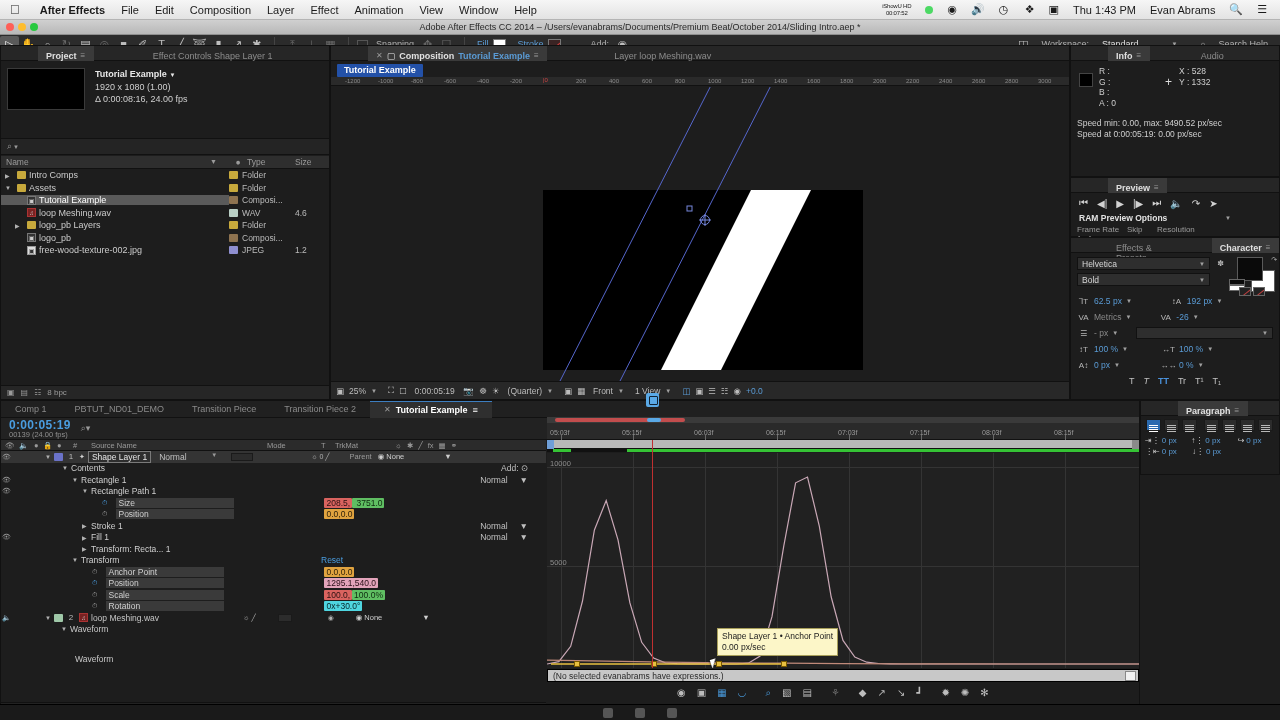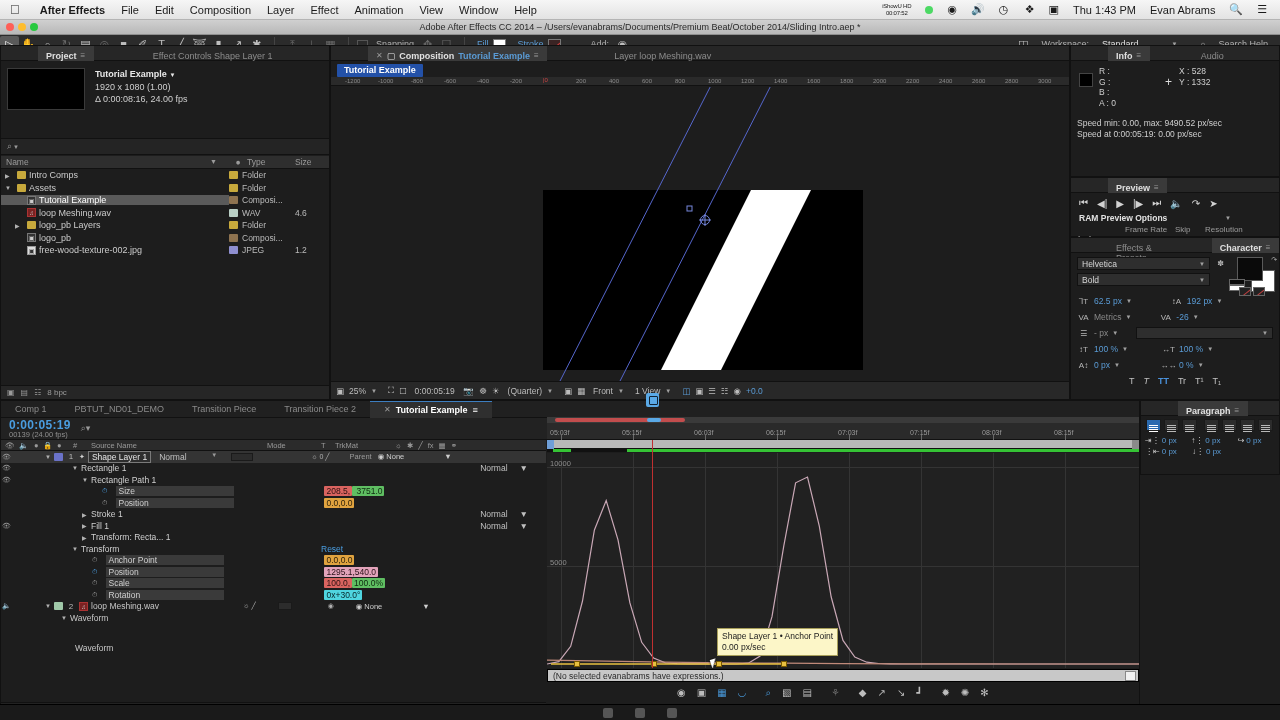--- a/index.html
+++ b/index.html
@@ -603,21 +603,21 @@
       <span>⏭</span>
       <span>🔈</span>
       <span>↷</span>
       <span>➤</span>
     </div>
     <div class="pv-opt">
       <span style="font-weight:bold;color:#e2e2e2;">RAM Preview Options</span>
       <span class="caret" style="margin-right:40px;">▼</span>
     </div>
     <div class="pv-grid" style="margin-top:2px;">
-      <span style="width:44px;margin-left:48px;">Frame Rate</span>
+      <span style="width:44px;">Frame Rate</span>
       <span style="width:24px;">Skip</span>
       <span>Resolution</span>
     </div>
     <div class="pv-grid" style="margin-top:1px;">
       <span class="pv-val" style="width:44px;">
         <span>(24)</span>
         <span class="caret">▼</span>
       </span>
       <span class="pv-val" style="width:24px;">
         <span>0</span>
@@ -848,20 +848,29 @@
           <span style="width:9px;height:8px;background:#6a72c8;display:inline-block;border-radius:1px"></span>
           <span class="idx">1</span>
           <span style="font-size:7px;color:#d0d0d0;padding-right:3px">✦</span>
           <span class="lname-box">Shape Layer 1</span>
           <span class="modecell" style="padding-left:8px">Normal<span class="cc">▼</span></span>
           <span style="width:14px"></span>
           <span style="width:22px;height:8px;background:#2c2c2c;display:inline-block;border:1px solid #1a1a1a"></span>
           <span style="margin-left:58px;font-size:7px;color:#b0b0b0">☼ 0 ╱</span>
           <span style="margin-left:20px;font-size:7.5px;color:#9a9a9a">Parent</span>
           <span style="margin-left:6px;font-size:7.5px;color:#cfcfcf">◉ None<span class="cc" style="margin-left:40px">▼</span></span>
+        </div>
+        <div class="lrow">
+          <span class="eye"></span>
+          <span style="display:inline-block;width:50px"></span>
+          <span class="tri">▼</span>
+          <span style="color:#d0d0d0;min-width:118px;display:inline-block">Contents</span>
+          <span style="margin-left:130px"></span>
+          <span style="position:absolute;right:0"></span>
+          <span style="margin-left: auto; padding-right: 18px; color: rgb(192, 192, 192); font-size: 8.5px;">Add: ⊙</span>
         </div>
         <div class="lrow">
           <span class="eye">👁</span>
           <span style="display:inline-block;width:60px"></span>
           <span class="tri">▼</span>
           <span style="color:#d0d0d0;min-width:118px;display:inline-block">Rectangle 1</span>
           <span style="margin-left:120px"></span>
           <span style="position:absolute;right:0"></span>
           <span style="margin-left: auto; padding-right: 18px; color: rgb(192, 192, 192); font-size: 8.5px;">Normal<span class="cc" style="margin-left:12px">▼</span></span>
         </div>

